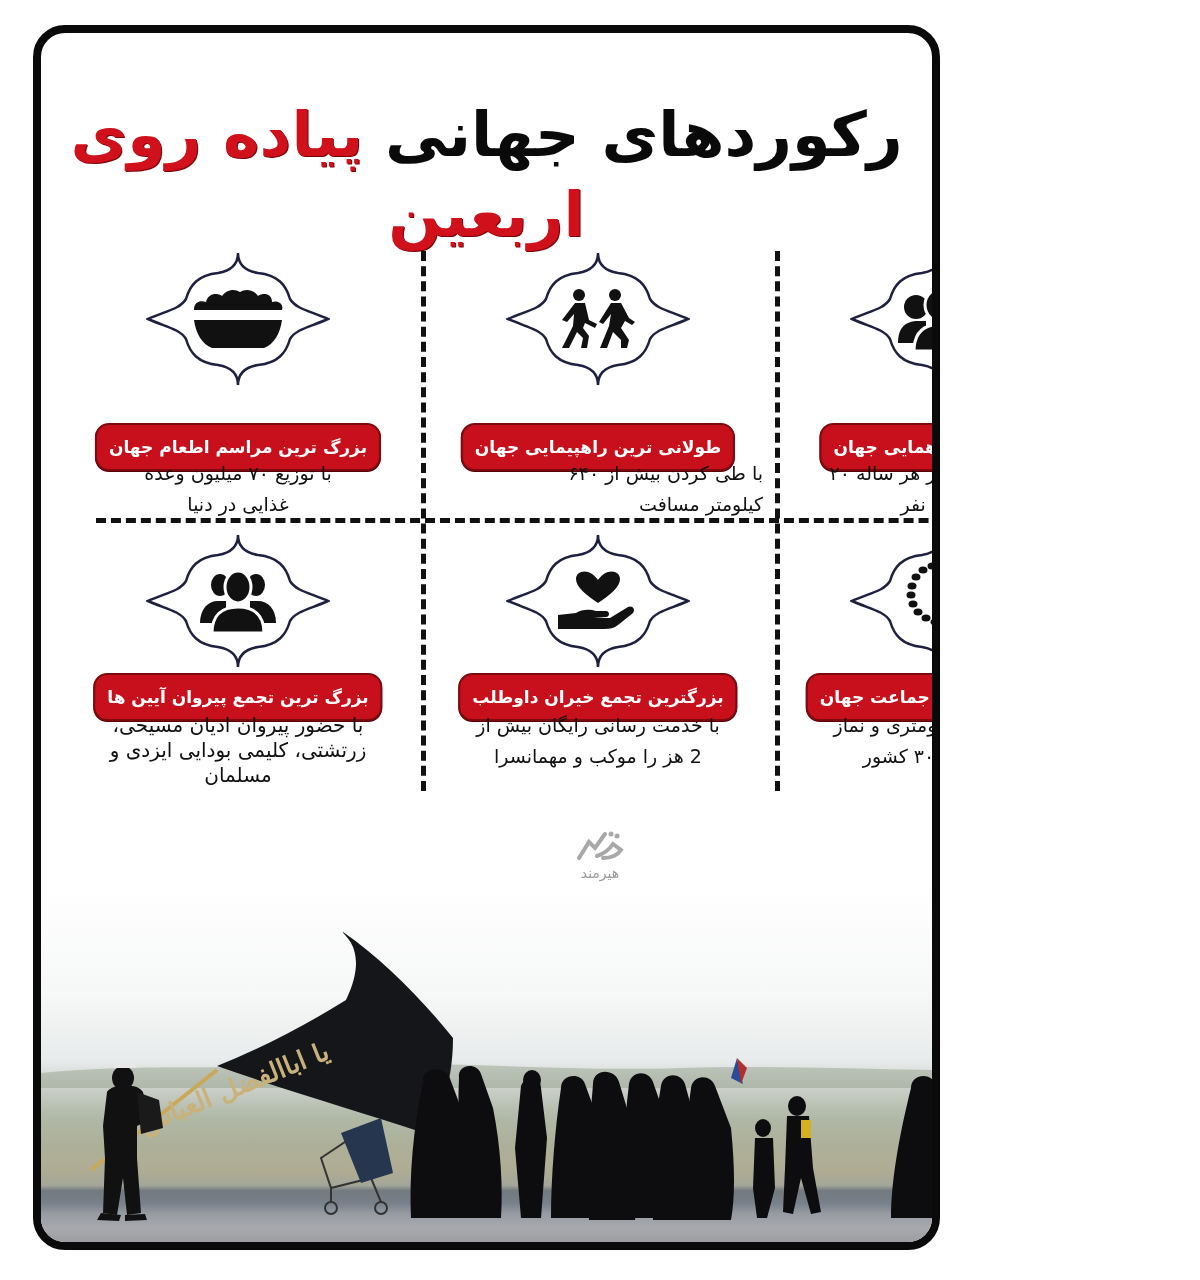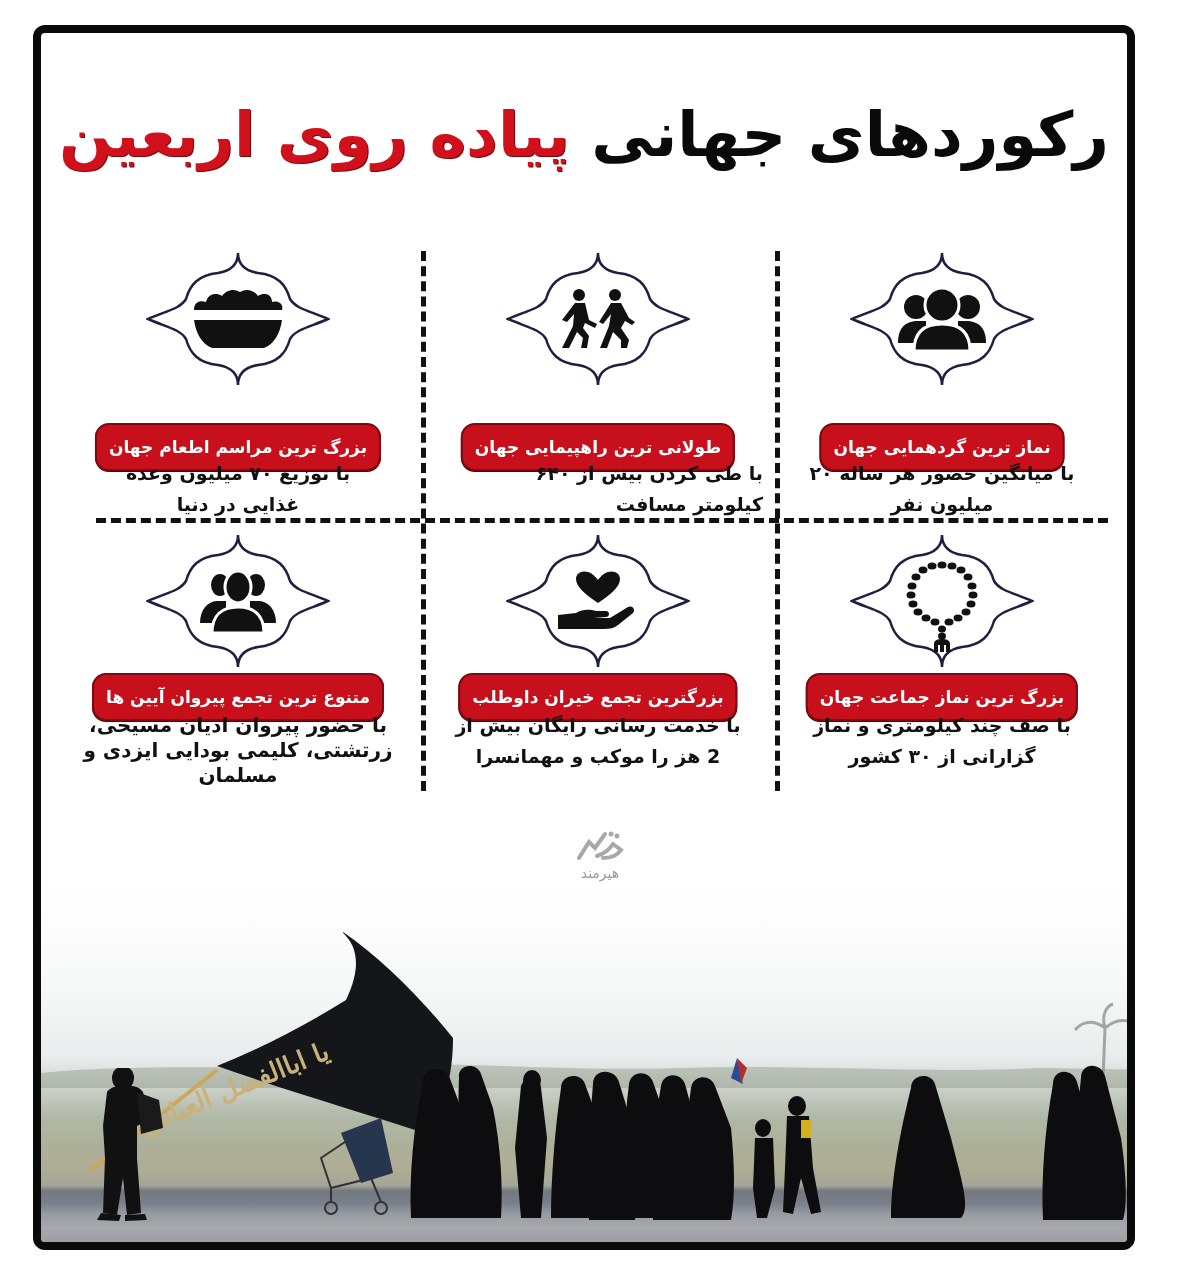--- a/index.html
+++ b/index.html
@@ -1,19 +1,19 @@
 <!DOCTYPE html>
 <html><head>
 <meta charset="utf-8">
 <style>
   html, body { margin:0; padding:0; background:#ffffff; }
   body { width:1200px; height:1280px; position:relative; overflow:hidden; font-family:"DejaVu Sans", sans-serif; }
   .frame {
-    position:absolute; left:33px; top:25px; width:1102px; height:1225px;
-    border:8px solid #0a0a0a; border-radius:12px; box-sizing:border-box;
+    position:absolute; left:33px; top:25px; width:907px; height:1225px;
+    border:8px solid #0a0a0a; border-radius:32px; box-sizing:border-box;
     overflow:hidden; background:#ffffff;
   }
   .title {
     position:absolute; left:0; right:0; top:70px; text-align:center;
     direction:rtl; font-weight:bold; font-size:62px; line-height:80px; letter-spacing:-1px;
   }
   .title .black { color:#0a0a0a; }
   .title .red { color:#d0101a; text-shadow:1px 1px 0 #7a0008; }
 
   .vdash { position:absolute; width:0; border-left:5px dashed #111; }
@@ -23,21 +23,21 @@
   .medallion { position:absolute; left:50%; transform:translateX(-50%); width:184px; height:136px; }
   .medallion svg.frame-shape { position:absolute; left:0; top:0; width:184px; height:136px; }
   .medallion .glyph { position:absolute; left:50%; top:50%; transform:translate(-50%,-50%); }
   .pill {
     position:absolute; left:50%; transform:translateX(-50%);
     background:#c8101c; border:2px solid #7e0a10; border-radius:14px;
     color:#fff; font-weight:bold; font-size:17px; line-height:24px;
     padding:10px 12px; white-space:nowrap; box-shadow:0 1px 0 #5a0008;
   }
   .desc {
-    position:absolute; left:0; right:0; color:#111; font-weight:bold;
+    position:absolute; left:0; right:0; color:#111; font-weight:normal;
     font-size:19px; line-height:31px; white-space:pre-line;
   }
   .desc.small { font-size:20px; line-height:25px; }
 
   .watermark { position:absolute; left:560px; top:828px; width:80px; text-align:center; color:#9a9a9a; }
   .watermark .wm-label { font-size:14px; line-height:14px; direction:rtl; }
 
   .photo { position:absolute; left:0; right:0; top:855px; bottom:0; overflow:hidden; }
   .photo .sky { position:absolute; inset:0;
     background:linear-gradient(to bottom, #ffffff 0%, #f6f7f7 30%, #e9ecec 48%, #cfd4d0 58%, #b6bdb1 66%, #a9ae98 74%, #aaa993 80%, #9fa49a 84%, #6b747d 85.5%, #78808a 89%, #979ba2 92%, #a7a9ad 96%, #9c9ea2 100%);
@@ -172,21 +172,21 @@
         </svg>
       <svg class="glyph" width="80" height="64" viewBox="0 0 80 64">
         <ellipse cx="22" cy="16" rx="9" ry="11" fill="#111"></ellipse>
           <ellipse cx="58" cy="16" rx="9" ry="11" fill="#111"></ellipse>
         <path d="M2 54 C2 40 10 32 20 32 L28 32 L28 54 Z" fill="#111"></path>
           <path d="M78 54 C78 40 70 32 60 32 L52 32 L52 54 Z" fill="#111"></path>
         <ellipse cx="40" cy="18" rx="13" ry="16" fill="#111" stroke="#fff" stroke-width="3"></ellipse>
         <path d="M14 64 C14 46 24 38 40 38 C56 38 66 46 66 64 Z" fill="#111" stroke="#fff" stroke-width="3"></path>
       </svg>
     </div>
-    <div class="pill" style="top:140px;">متنوع ترین تجمع پیروان آیین ها</div>
+    <div class="pill" style="top:140px;">بزرگ ترین تجمع پیروان آیین ها</div>
     <div class="desc small" style="top:180px;">با حضور پیروان ادیان مسیحی،
 زرتشتی، کلیمی بودایی ایزدی و
 مسلمان</div>
   </div>
 
   <div class="watermark" style="left:519px; top:795px;">
     <svg width="50" height="34" viewBox="0 0 50 34">
       <path d="M4 30 L14 14 L20 20 L30 6 M22 28 C28 26 34 22 38 16 L46 22 C42 28 34 30 28 30" fill="none" stroke="#a8a8a8" stroke-width="4" stroke-linecap="round"></path>
       <circle cx="36" cy="6" r="2.5" fill="#a8a8a8"></circle>
         <circle cx="42" cy="8" r="2.5" fill="#a8a8a8"></circle>

